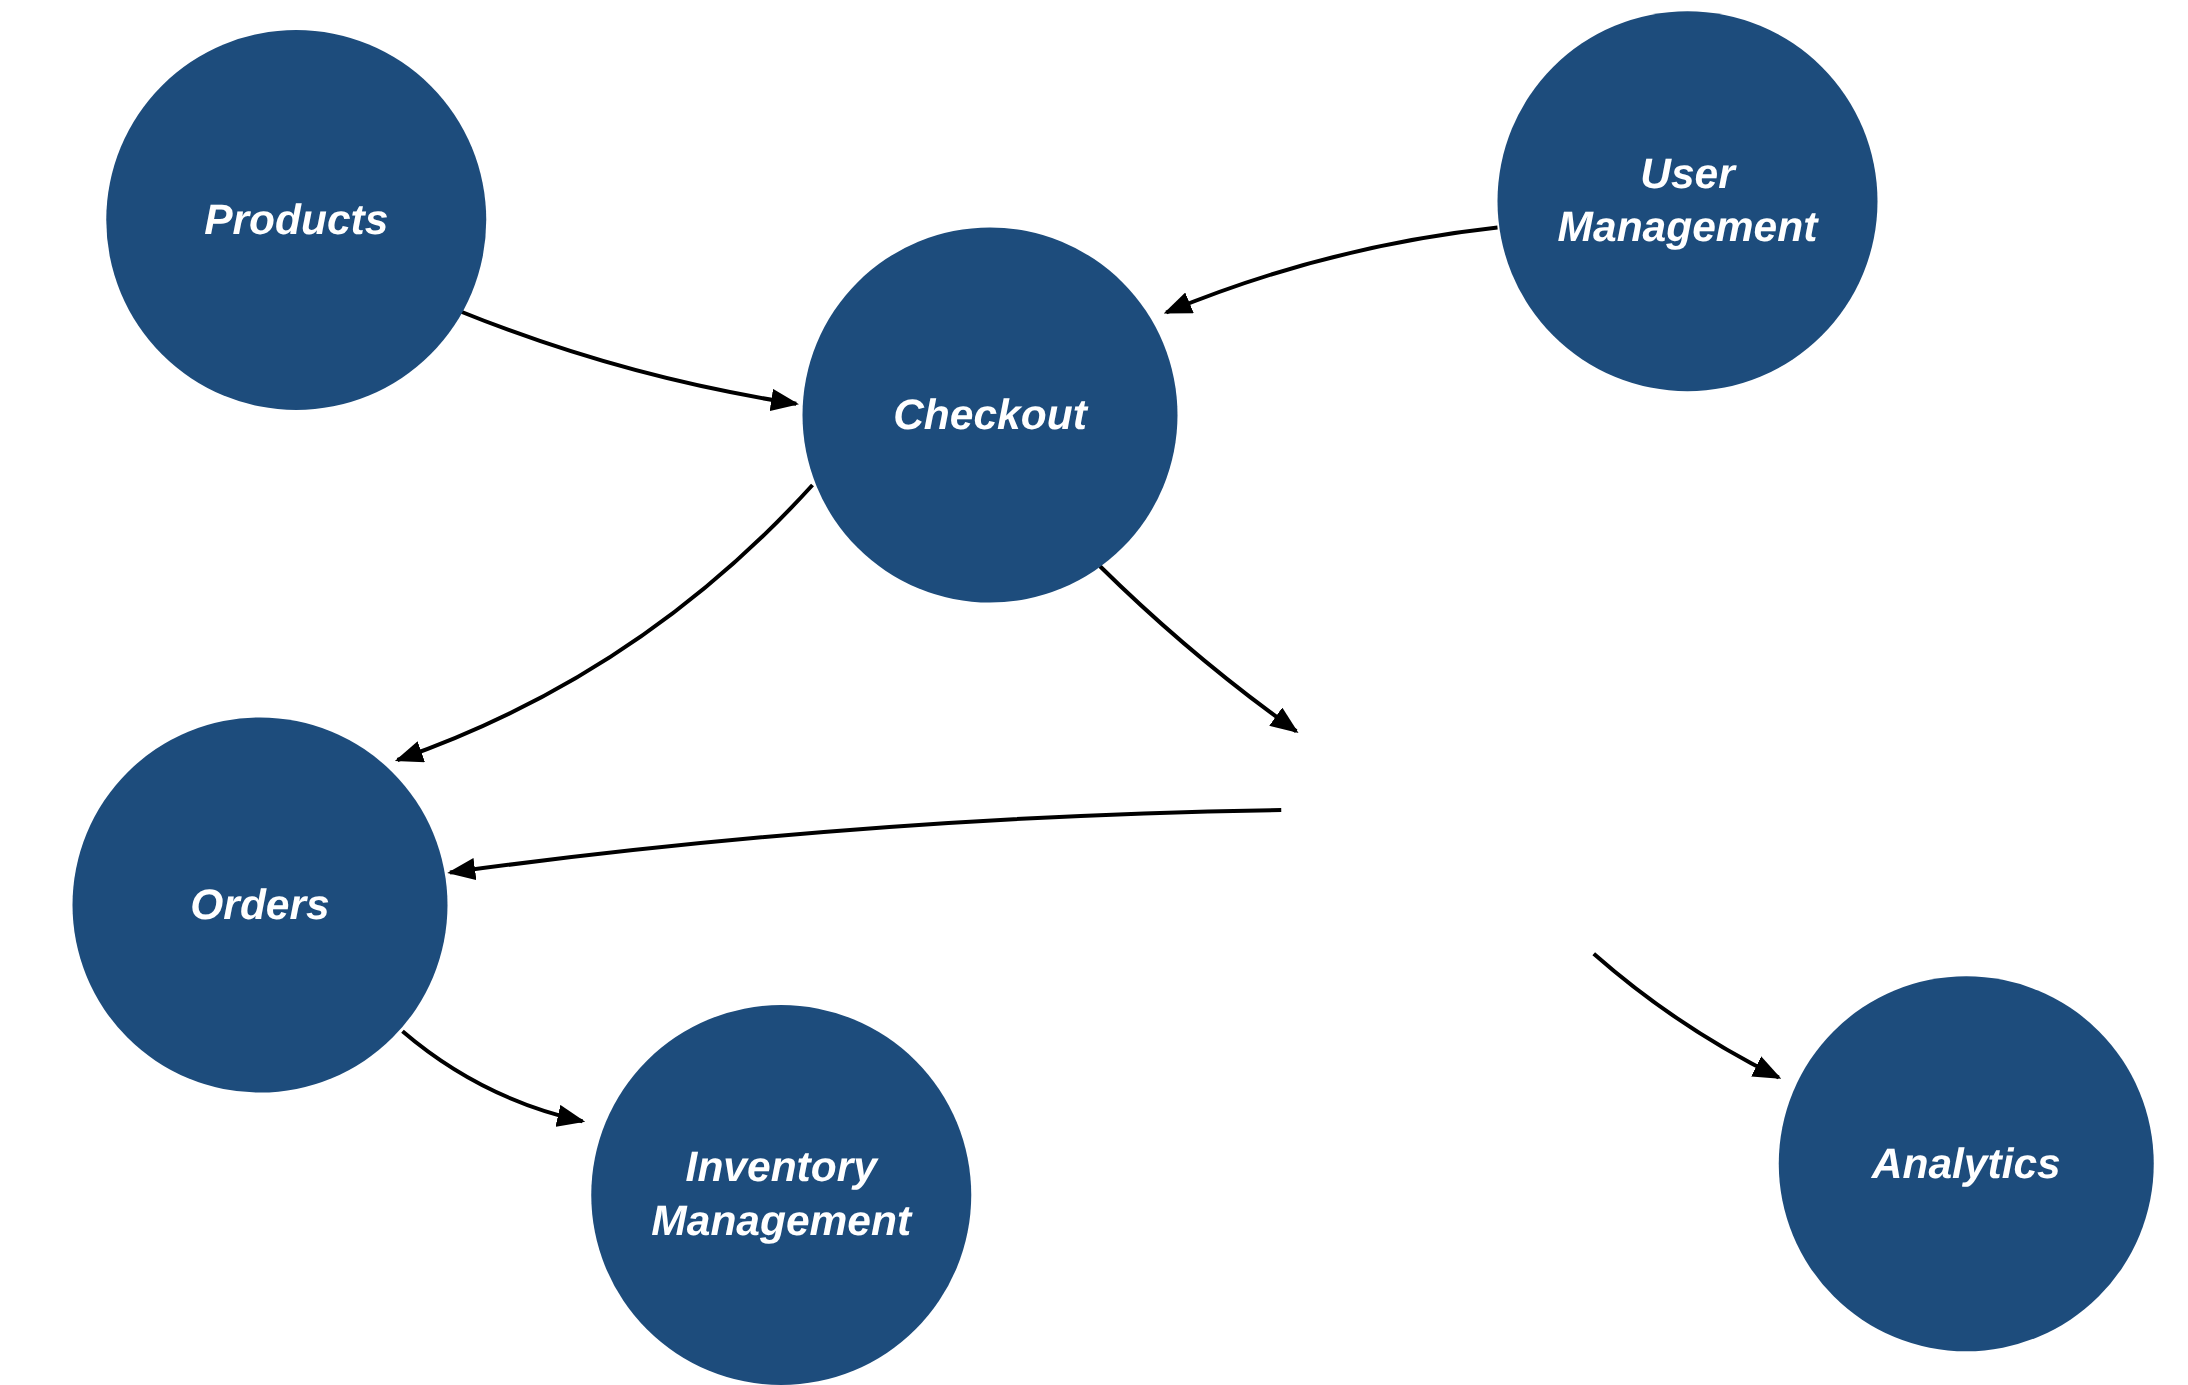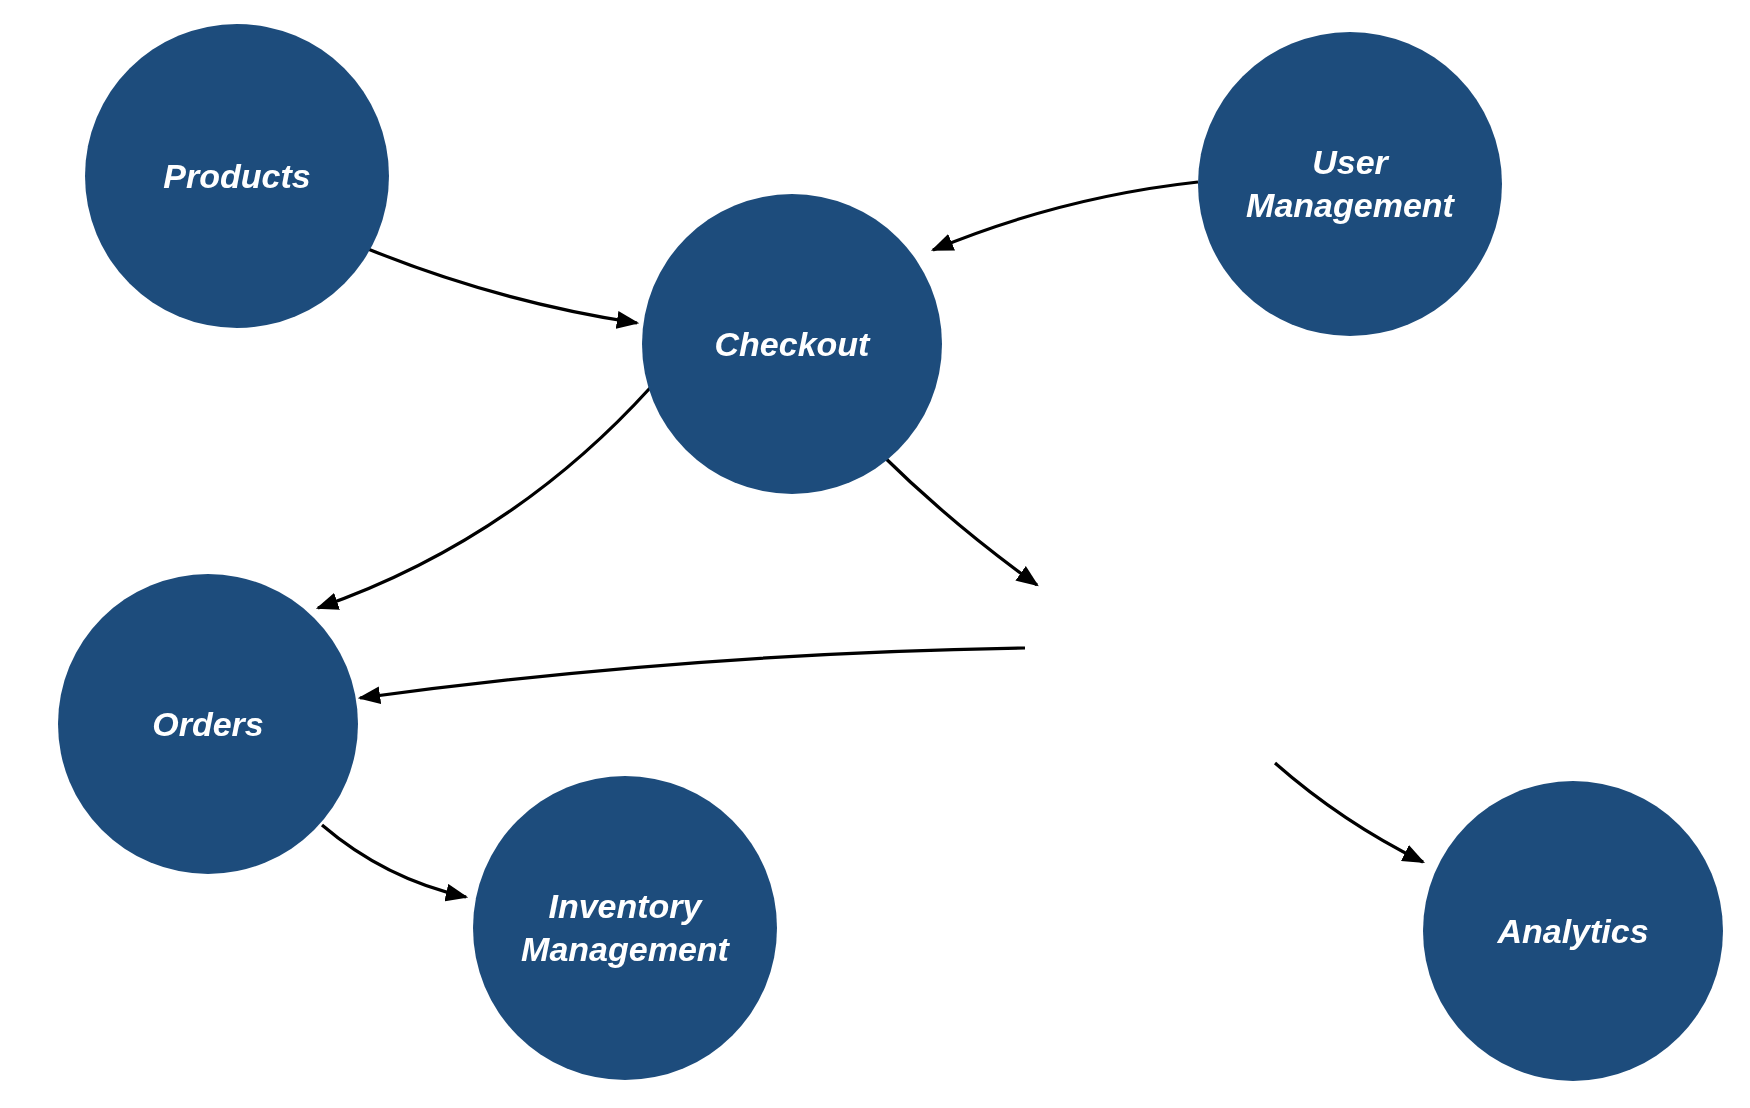--- a/index.html
+++ b/index.html
@@ -35,25 +35,25 @@
   }
   .node .label{
     color:var(--text-color);
     font-weight:bold;
     font-size:34px;
     line-height:1.26;
     padding:0 28px;
   }
   
   #node-products            {left:85px;  top:24px;  width:304px;height:304px;}
-  #node-checkout            {left:642px; top:194px; width:300px;height:300px;align-items:center;}
-  #node-user-management     {left:1198px;top:32px;  width:304px;height:304px;justify-content:center;}
+  #node-checkout            {left:642px; top:182px; width:300px;height:300px;align-items:center;}
+  #node-user-management     {left:1198px;top:9px;  width:304px;height:304px;justify-content:center;}
   #node-orders              {left:58px;  top:574px; width:300px;height:300px;text-align:right;}
   #node-payments            {left:1025px;top:502px; width:298px;height:298px;}
-  #node-inventory-management{left:473px; top:776px; width:304px;height:304px;text-align:center;}
+  #node-inventory-management{left:473px; top:804px; width:304px;height:304px;text-align:center;}
   #node-analytics           {left:1423px;top:781px; width:300px;height:300px;}
 </style>
 </head>
 <body>
 
 <div id="canvas">
 
   <svg id="edges" viewBox="0 0 1750 1108" xmlns="http://www.w3.org/2000/svg">
     <defs>
       <marker id="arrow" viewBox="0 0 10 8" refX="9" refY="4" markerWidth="7" markerHeight="5.6" orient="auto">

